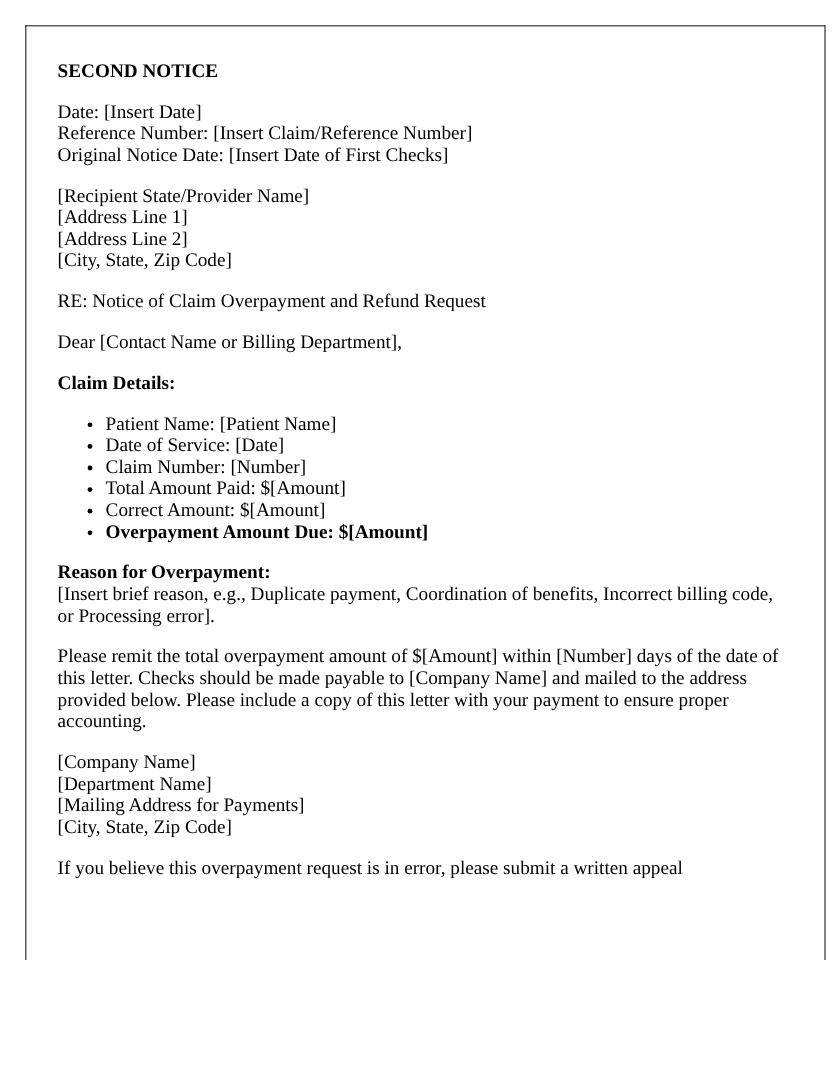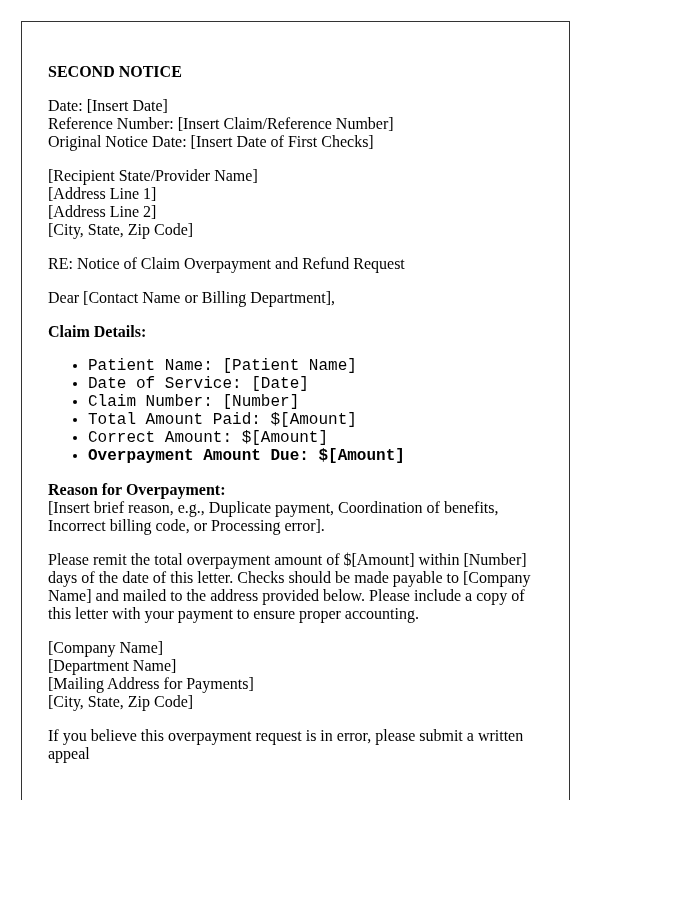--- a/index.html
+++ b/index.html
@@ -16,39 +16,38 @@
     height: 900px;
     font-family: "Liberation Serif", "DejaVu Serif", serif;
     font-size: 16px;
     line-height: 18px;
     color: #000000;
   }
   .letter-box {
     position: absolute;
     left: 21px;
     top: 21px;
-    width: 549px;
+    width: 667px;
     height: 779px;
     box-sizing: border-box;
     border-top: 1px solid #333333;
     border-left: 1px solid #333333;
     border-right: 1px solid #333333;
     border-bottom: none;
-    padding: 41px 26px 0 26px;
+    padding: 29px 26px 0 26px;
     overflow: hidden;
     background: #ffffff;
   }
   .letter-box p {
     margin: 0 0 16px 0;
   }
   .letter-box ul {
     margin: 14px 0 16px 0;
     padding-left: 40px;
     list-style-type: disc;
-    font-family: Liberation Mono, monospace;
   }
   .letter-box li {
     line-height: 18px;
   }
   .bold {
     font-weight: bold;
   }
 </style>
 </head>
 <body>

